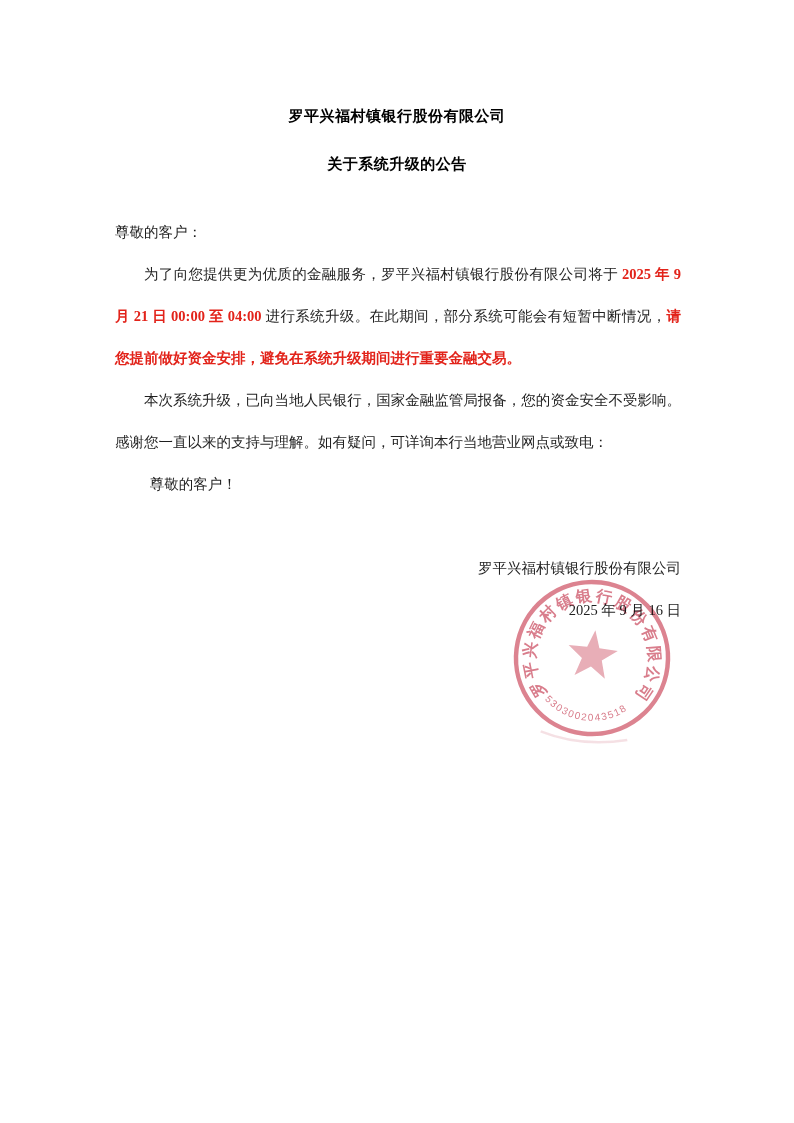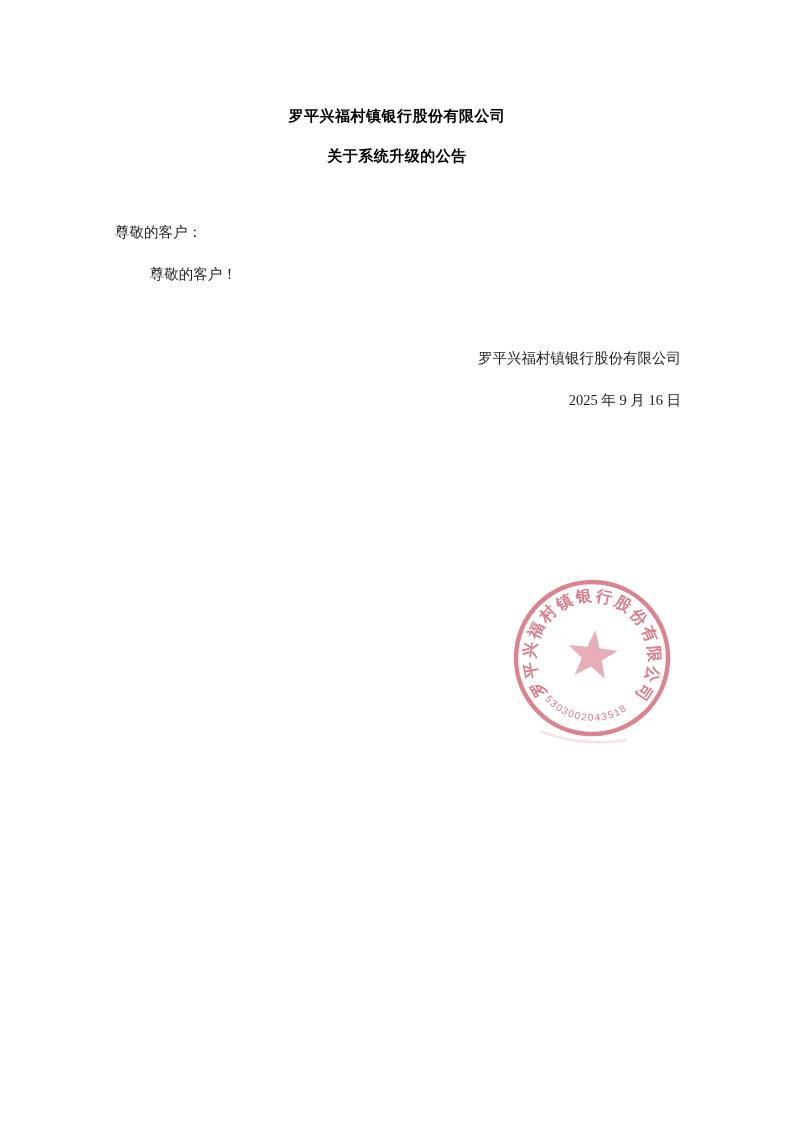--- a/index.html
+++ b/index.html
@@ -11,21 +11,21 @@
     font-family:"Liberation Sans",sans-serif;
     color:#1f1f1f;
   }
   .title-block{position:absolute;left:0;top:108px;width:794px;text-align:center;}
   .doc-title{
     margin:0;
     font-size:15px;font-weight:bold;color:#000;
     letter-spacing:0.5px;line-height:16px;
   }
   .doc-subtitle{
-    margin:24px 0 0 0;
+    margin:32px 0 0 0;
     font-size:15px;font-weight:bold;color:#000;
     letter-spacing:0.5px;line-height:16px;
   }
   .body-block{
     position:absolute;left:115px;top:211px;width:566px;
     font-size:14.5px;line-height:42px;
     text-align:justify;
     font-family:Liberation Serif, serif;
   }
   .body-block p{margin:0;}
@@ -48,20 +48,22 @@
 
 <div class="page">
 
   <div class="title-block">
     <h1 class="doc-title">罗平兴福村镇银行股份有限公司</h1>
     <h2 class="doc-subtitle">关于系统升级的公告</h2>
   </div>
 
   <div class="body-block">
     <p>尊敬的客户：</p>
+    <p class="indent"><span>为了向您提供更为优质的金融服务，罗平兴福村镇银行股份有限公司将于 </span><span class="red">2025 年 9 月 21 日 00:00 至 04:00</span><span> 进行系统升级。在此期间，部分系统可能会有短暂中断情况，</span><span class="red">请您提前做好资金安排，避免在系统升级期间进行重要金融交易。</span></p>
+    <p class="indent">本次系统升级，已向当地人民银行，国家金融监管局报备，您的资金安全不受影响。感谢您一直以来的支持与理解。如有疑问，可详询本行当地营业网点或致电：</p>
     <p class="closing">尊敬的客户！</p>
     <p class="sig sig-company">罗平兴福村镇银行股份有限公司</p>
     <p class="sig">2025 年 9 月 16 日</p>
   </div>
 
   <svg class="stamp" viewBox="0 0 180 180" xmlns="http://www.w3.org/2000/svg">
     <defs>
       <path id="ringPath" d="M 49.7,130.3 A 57,57 0 1 1 130.3,130.3" fill="none"></path>
       <path id="serialPath" d="M 45.5,134.5 A 63,63 0 0 0 134.5,134.5" fill="none"></path>
     </defs>

